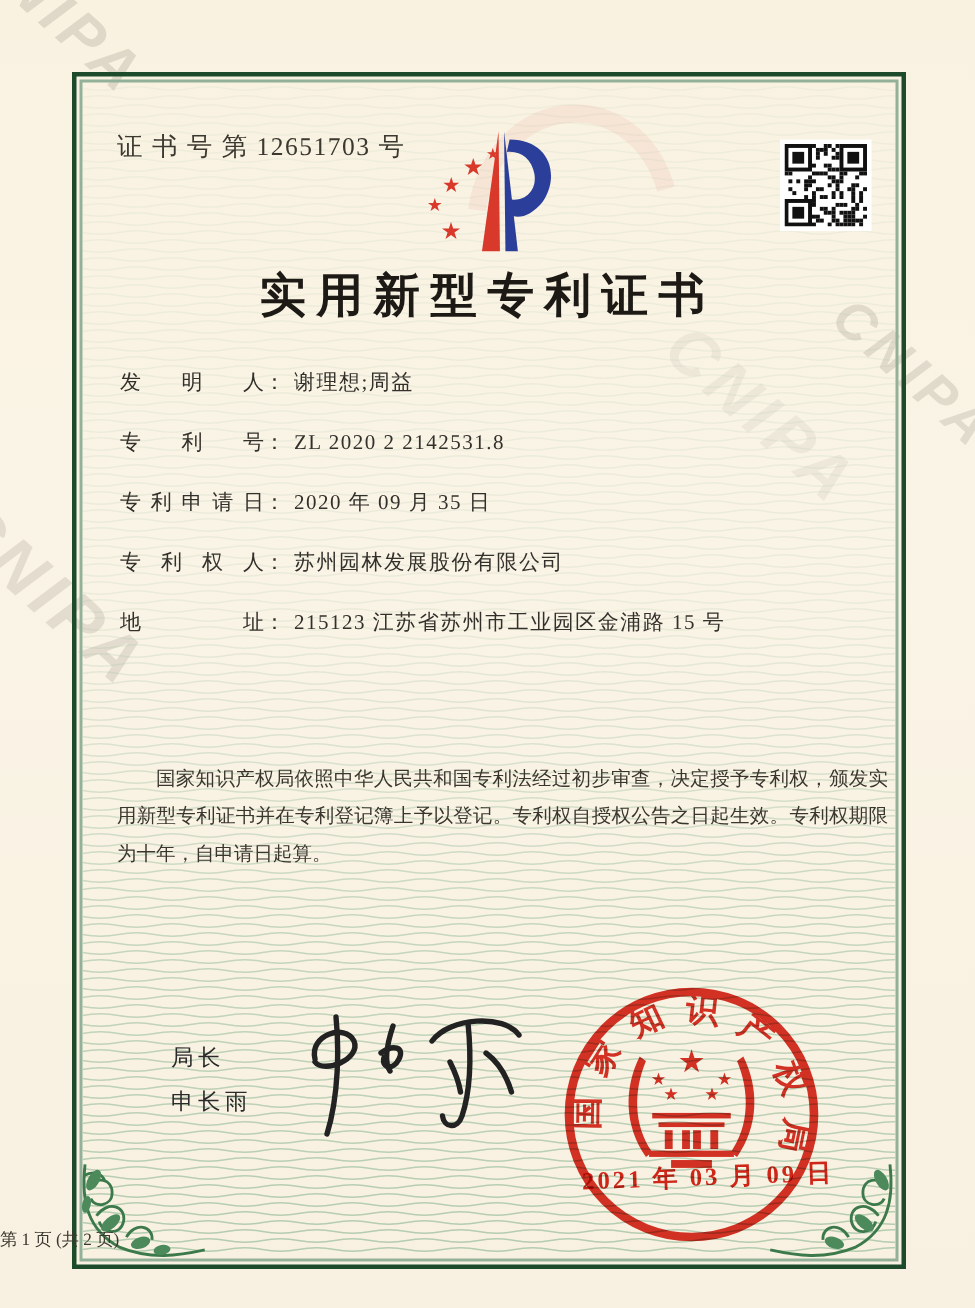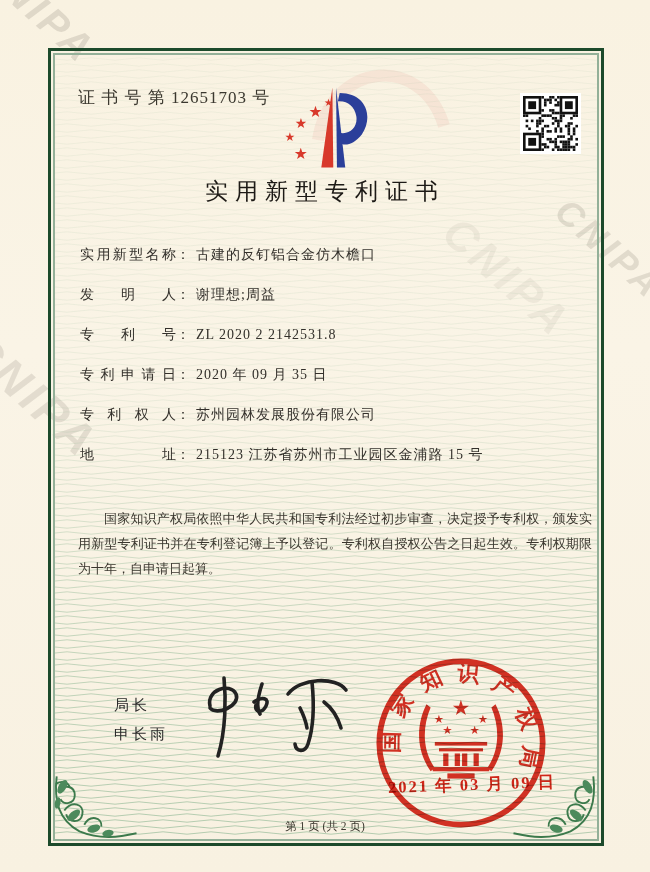--- a/index.html
+++ b/index.html
@@ -27,21 +27,21 @@
   .waves-wrap{
     position:absolute; left:55px; top:55px; right:53px; bottom:33px; z-index:1;
     -webkit-mask-image:linear-gradient(180deg,rgba(0,0,0,.10) 0%,rgba(0,0,0,.16) 45%,rgba(0,0,0,.55) 72%,rgba(0,0,0,.75) 100%);
     mask-image:linear-gradient(180deg,rgba(0,0,0,.10) 0%,rgba(0,0,0,.16) 45%,rgba(0,0,0,.55) 72%,rgba(0,0,0,.75) 100%);
   }
   .waves-wrap svg{width:100%; height:100%; display:block;}
   .cert-number{position:absolute; left:78px; top:86px; z-index:3; font-size:17px; letter-spacing:1px; color:#3b382f;text-align:center;}
   .logo{position:absolute; left:277px; top:82px; width:96px; height:92px; z-index:3;}
   .qr{position:absolute; left:520px; top:93px; width:55px; height:55px; z-index:3; background:#fff; padding:3px;}
   .title{position:absolute; left:0; right:0; top:176px; z-index:3; text-align:center;
-         font-size:23px; font-weight:normal; letter-spacing:7px; color:#1d1a16;}
+         font-size:31px; font-weight:bold; letter-spacing:7px; color:#1d1a16;}
   .fields{position:absolute; left:80px; top:246px; right:55px; z-index:3; font-size:14px;}
   .frow{height:40px;}
   .flabel{display:inline-block; width:96px; text-align:justify; text-align-last:justify; color:#33302b;}
   .fcolon{margin-right:6px;}
   .fvalue{letter-spacing:1px; color:#33302b;}
   .pair2{margin-left:34px;}
   .pair2 .flabel2{color:#33302b;}
   .paras{position:absolute; left:78px; right:58px; top:506px; z-index:3;
          font-size:13px; line-height:25px; text-align:justify; color:#3a362e;}
   .paras p{margin:0 0 3px 0; text-indent:2em;}
@@ -49,21 +49,21 @@
              font-family:"Liberation Sans","DejaVu Sans",sans-serif;
              font-size:15px; letter-spacing:3px; color:#2a2a2a;}
   .sig-block div{margin-bottom:10px;}
   .sig-script{position:absolute; left:196px; top:668px; z-index:3;}
   .ornament{position:absolute; z-index:2; width:95px; height:95px;}
   .orn-left{left:51px; top:744px;}
   .orn-right{left:504px; top:744px; transform:scaleX(-1);}
   .seal{position:absolute; left:372px; top:654px; width:178px; height:178px; z-index:4; opacity:.95; mix-blend-mode:multiply;}
   .seal-date{position:absolute; left:388px; top:774px; z-index:5; font-size:16.5px; font-weight:bold;
              color:#d5281b; letter-spacing:2px; transform:rotate(-2deg); mix-blend-mode:multiply;}
-  .footer{position:absolute; left:0; right:0; top:819px; z-index:3; text-align:center; font-size:11.5px; color:#3b382f;}
+  .footer{position:absolute; left:0; right:0; top:819px; z-index:3; text-align:left; font-size:11.5px; color:#3b382f;}
 </style>
 </head>
 <body>
 
 <div class="page">
 
   <div class="watermark wm1">CNIPA</div>
   <div class="watermark wm2">CNIPA</div>
   <div class="watermark wm3">CNIPA</div>
   <div class="watermark wm4">CNIPA</div>
@@ -380,23 +380,20 @@
       <rect x="15" y="20" width="1" height="1" fill="#111"></rect>
       <rect x="16" y="20" width="1" height="1" fill="#111"></rect>
       <rect x="17" y="20" width="1" height="1" fill="#111"></rect>
       <rect x="19" y="20" width="1" height="1" fill="#111"></rect>
     </svg>
 
   <div class="title">实用新型专利证书</div>
 
   <div class="fields">
     <div class="frow">
-      <span class="flabel">实用新型名称</span><span class="fcolon">：</span><span class="fvalue">古建的反钉铝合金仿木檐口</span>
-    </div>
-    <div class="frow">
       <span class="flabel">发明人</span><span class="fcolon">：</span><span class="fvalue">谢理想;周益</span>
     </div>
     <div class="frow">
       <span class="flabel">专利号</span><span class="fcolon">：</span><span class="fvalue">ZL 2020 2 2142531.8</span>
     </div>
     <div class="frow">
       <span class="flabel">专利申请日</span><span class="fcolon">：</span><span class="fvalue">2020 年 09 月 35 日</span>
     </div>
     <div class="frow">
       <span class="flabel">专利权人</span><span class="fcolon">：</span><span class="fvalue">苏州园林发展股份有限公司</span>

